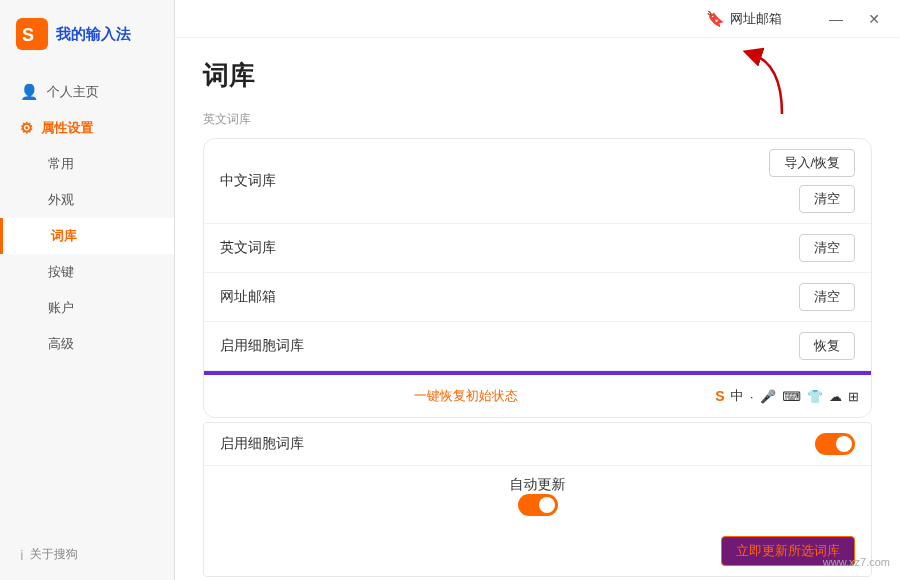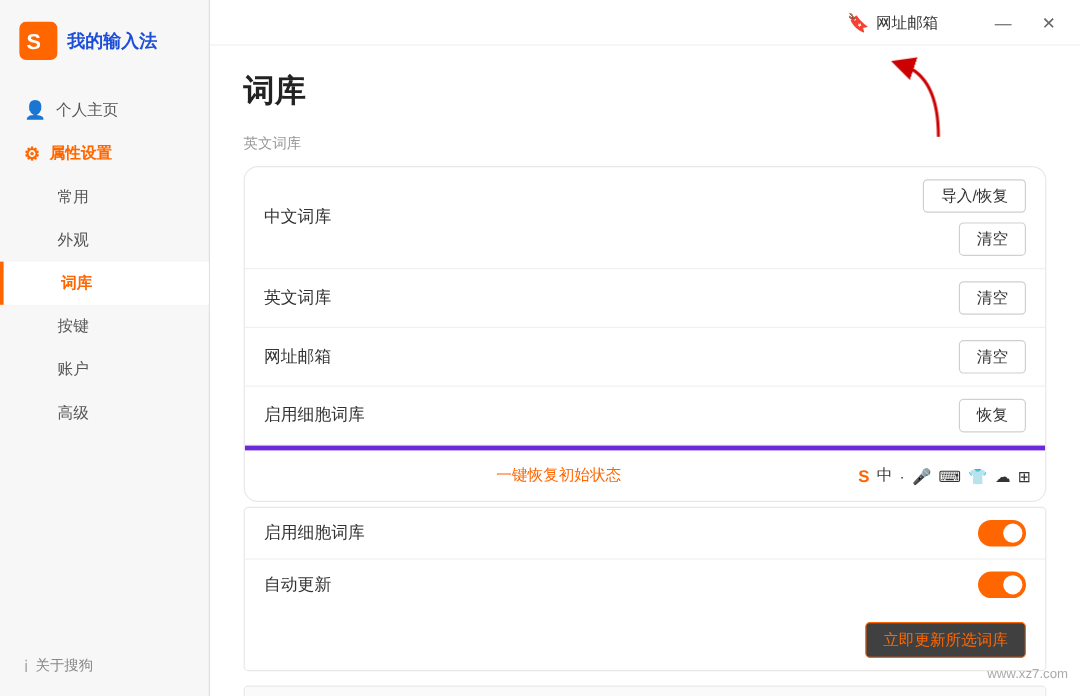--- a/index.html
+++ b/index.html
@@ -225,21 +225,21 @@
       border-radius: 50%;
       background: #fff;
     }
     .update-btn-row {
       display: flex;
       justify-content: flex-end;
       padding: 10px 16px;
     }
     .btn-update {
       border: 1px solid #ff6600;
-      background: #404040;
+      background: #701a75;
       color: #ff6600;
       border-radius: 4px;
       padding: 5px 14px;
       font-size: 13px;
       cursor: pointer;
     }
 
     
     .cell-table {
       border: 1px solid #e8e8e8;
@@ -391,21 +391,21 @@
       </div>
     </div>
 
     <div class="cell-dict-box">
 
       <div class="toggle-row">
         <span class="toggle-row-name">启用细胞词库</span>
         <div class="toggle"></div>
       </div>
 
-      <div class="toggle-row" style="border-bottom:none;">
+      <div class="toggle-row" style="border-bottom:none;flex-direction:column;">
         <span class="toggle-row-name">自动更新</span>
         <div class="toggle"></div>
       </div>
 
       <div class="update-btn-row">
         <button class="btn-update">立即更新所选词库</button>
       </div>
     </div>
 
     <div class="cell-table">

